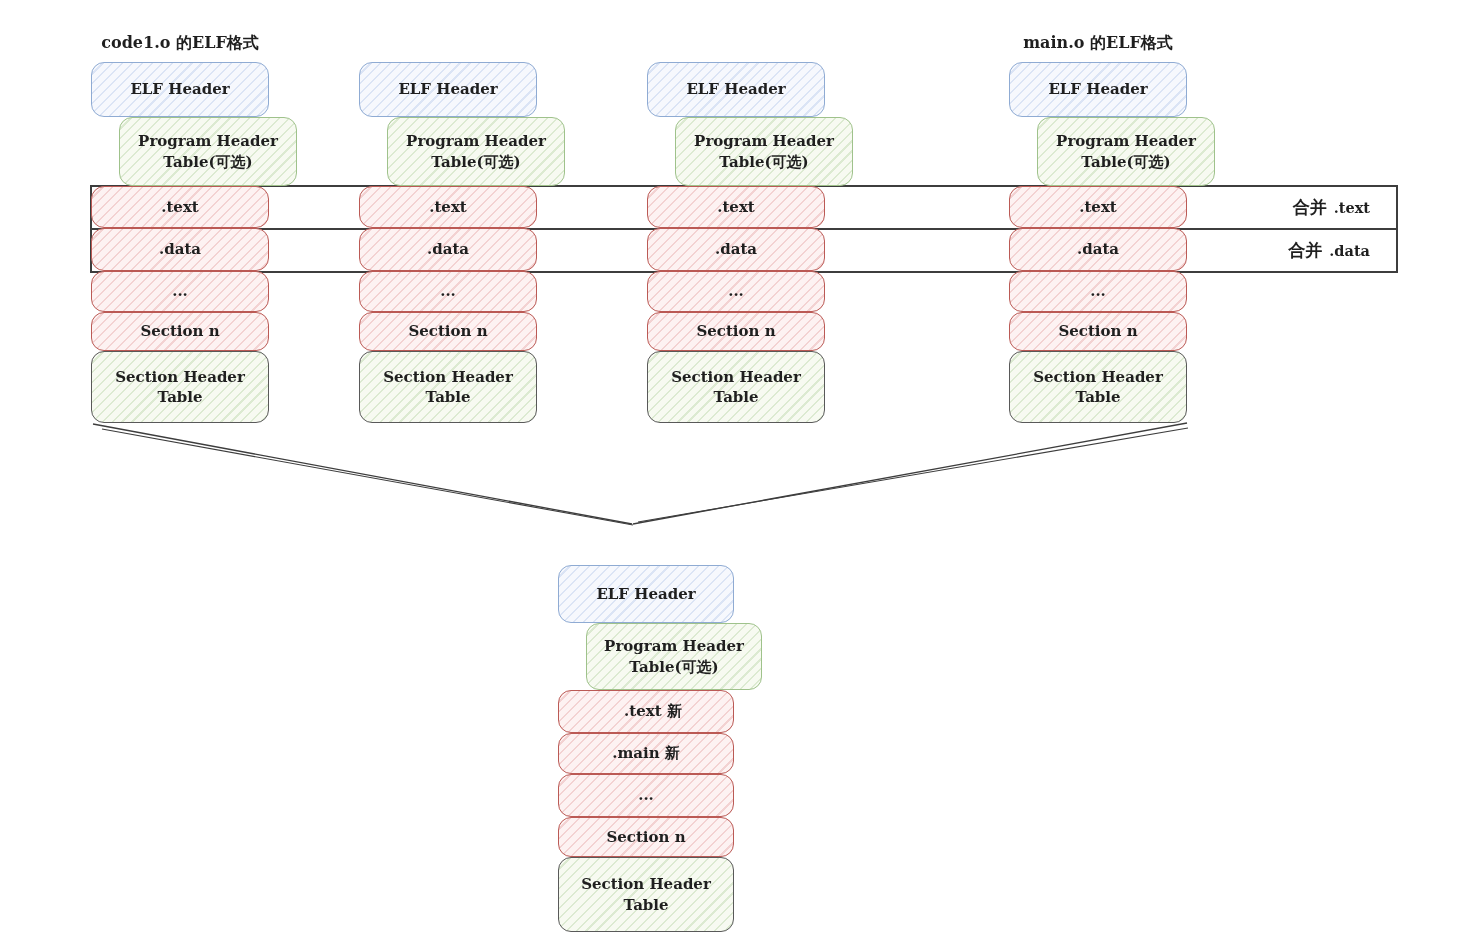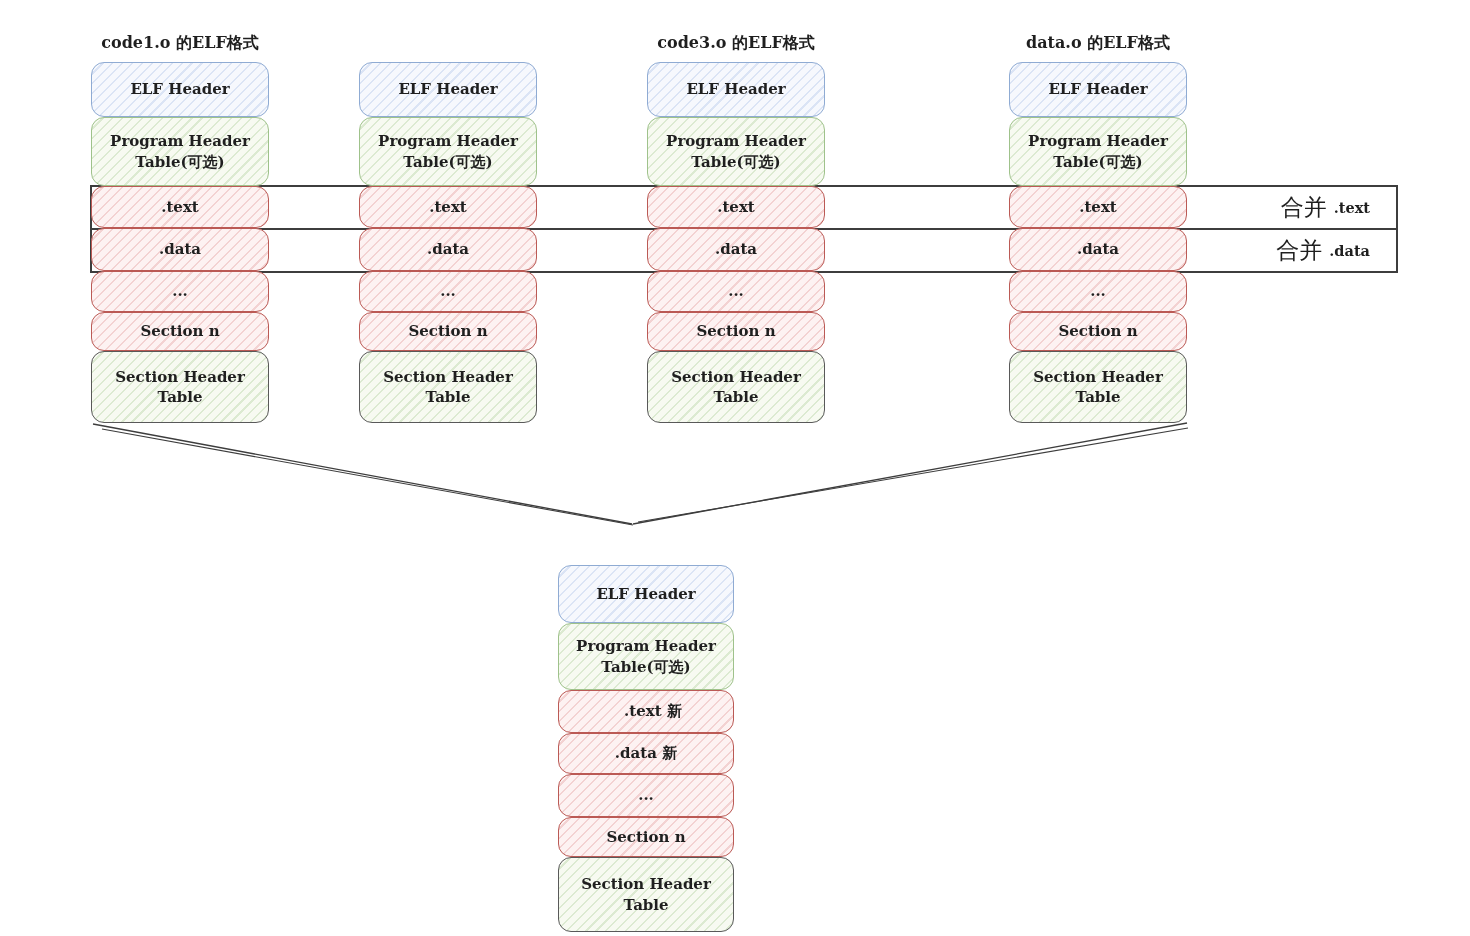--- a/index.html
+++ b/index.html
@@ -51,22 +51,22 @@
     right: 26px;
     height: 41px;
     display: flex;
     align-items: center;
     gap: 7px;
   }
   .band-row.first { top: 0; }
   .band-row.second { top: 43px; }
   .merge-zh {
     font-family: "DejaVu Sans", sans-serif;
-    font-weight: normal;
-    font-size: 23px;
+    font-weight: bold;
+    font-size: 17px;
   }
   .merge-en {
     font-family: "DejaVu Serif", serif;
     font-weight: bold;
     font-size: 14.5px;
   }
 
   
   .link-lines {
     position: absolute;
@@ -108,20 +108,21 @@
   }
   .box.blue {
     border: 1.5px solid var(--blue-border);
     background-color: var(--blue-fill);
     background-image: repeating-linear-gradient(135deg, var(--blue-hatch) 0px, var(--blue-hatch) 1.5px, transparent 1.5px, transparent 7px);
   }
   .box.green {
     border: 1.5px solid var(--green-border);
     background-color: var(--green-fill);
     background-image: repeating-linear-gradient(135deg, var(--green-hatch) 0px, var(--green-hatch) 1.5px, transparent 1.5px, transparent 7px);
+    margin-left: 28px;
   }
   .box.red {
     border: 1.5px solid var(--red-border);
     background-color: var(--red-fill);
     background-image: repeating-linear-gradient(135deg, var(--red-hatch) 0px, var(--red-hatch) 1.5px, transparent 1.5px, transparent 7px);
   }
   .box.sht {
     border: 1.7px solid var(--sht-border);
     background-color: var(--green-fill);
     background-image: repeating-linear-gradient(135deg, var(--green-hatch) 0px, var(--green-hatch) 1.5px, transparent 1.5px, transparent 7px);
@@ -183,44 +184,43 @@
     <div class="box blue r0">ELF Header</div>
     <div class="box green r1">Program Header Table(可选)</div>
     <div class="box red r2">.text</div>
     <div class="box red r3">.data</div>
     <div class="box red r4">...</div>
     <div class="box red r5">Section n</div>
     <div class="box sht r6">Section Header Table</div>
   </div>
 
   <div class="col" style="left:647px">
-    <div class="col-title">code3.o 的ELF格式</div>
     <div class="box blue r0">ELF Header</div>
     <div class="box green r1">Program Header Table(可选)</div>
     <div class="box red r2">.text</div>
     <div class="box red r3">.data</div>
     <div class="box red r4">...</div>
     <div class="box red r5">Section n</div>
     <div class="box sht r6">Section Header Table</div>
   </div>
 
   <div class="col" style="left:1009px">
-    <div class="col-title">data.o 的ELF格式</div>
+    <div class="col-title">main.o 的ELF格式</div>
     <div class="box blue r0">ELF Header</div>
     <div class="box green r1">Program Header Table(可选)</div>
     <div class="box red r2">.text</div>
     <div class="box red r3">.data</div>
     <div class="box red r4">...</div>
     <div class="box red r5">Section n</div>
     <div class="box sht r6">Section Header Table</div>
   </div>
 
   <div class="col merged">
     <div class="box blue r0">ELF Header</div>
     <div class="box green r1">Program Header Table(可选)</div>
     <div class="box red r2">.text 新</div>
-    <div class="box red r3">.data 新</div>
+    <div class="box red r3">.main 新</div>
     <div class="box red r4">...</div>
     <div class="box red r5">Section n</div>
     <div class="box sht r6">Section Header Table</div>
   </div>
 
 </div>
 
 </body></html>

